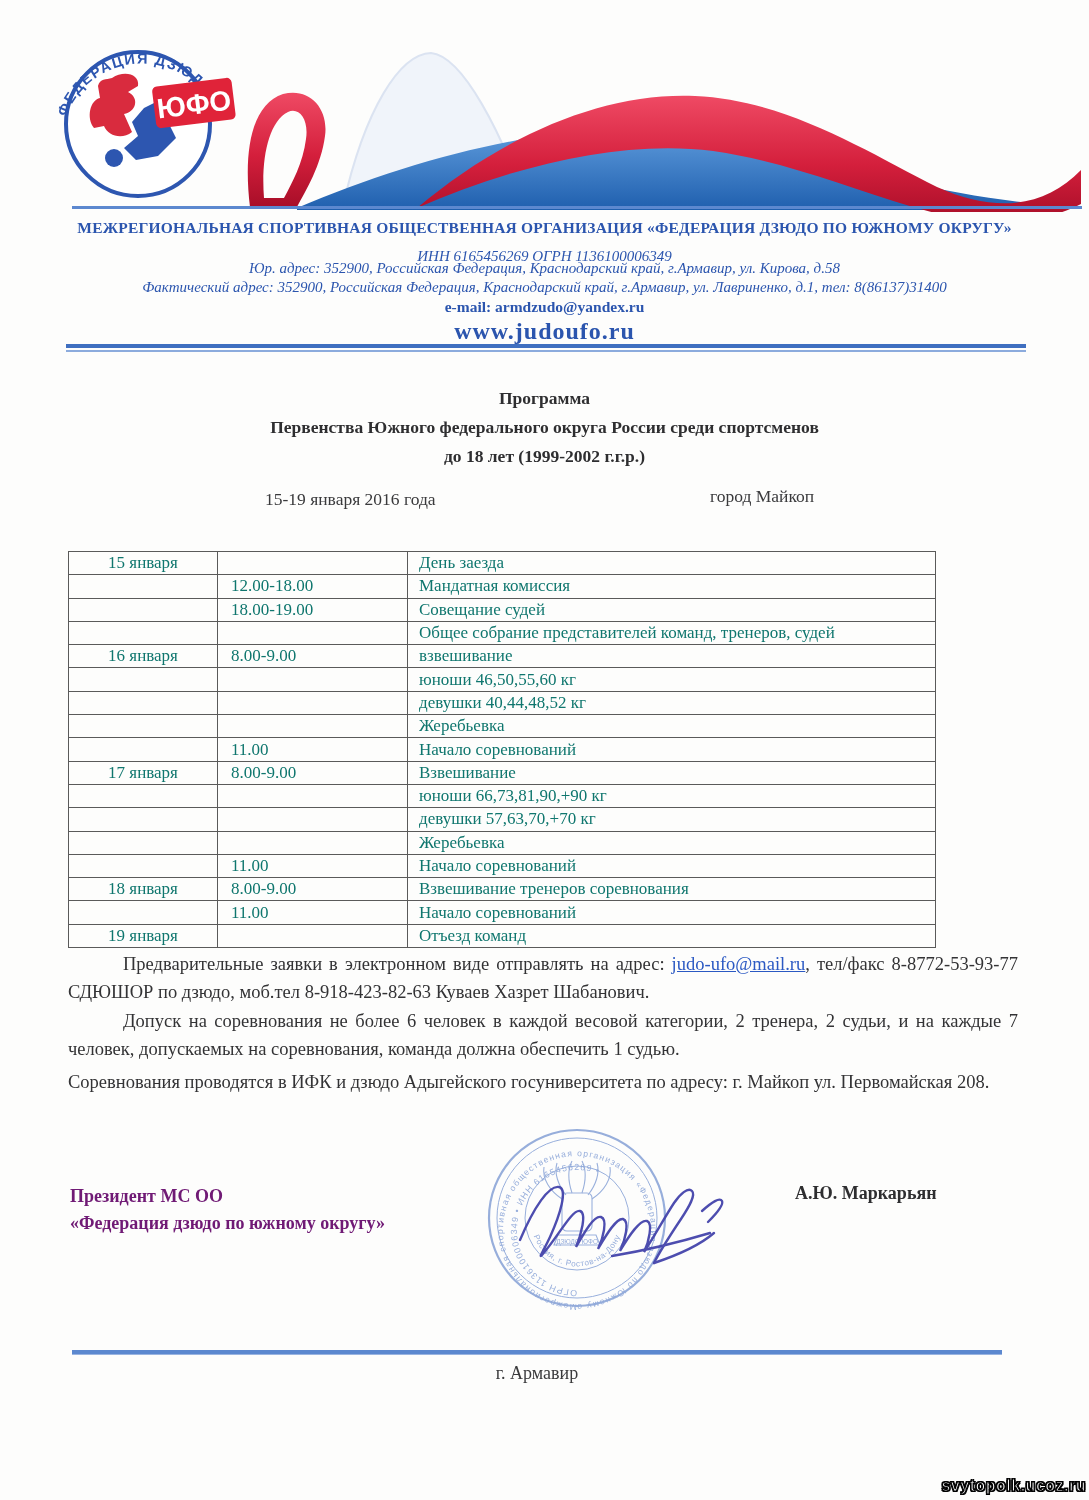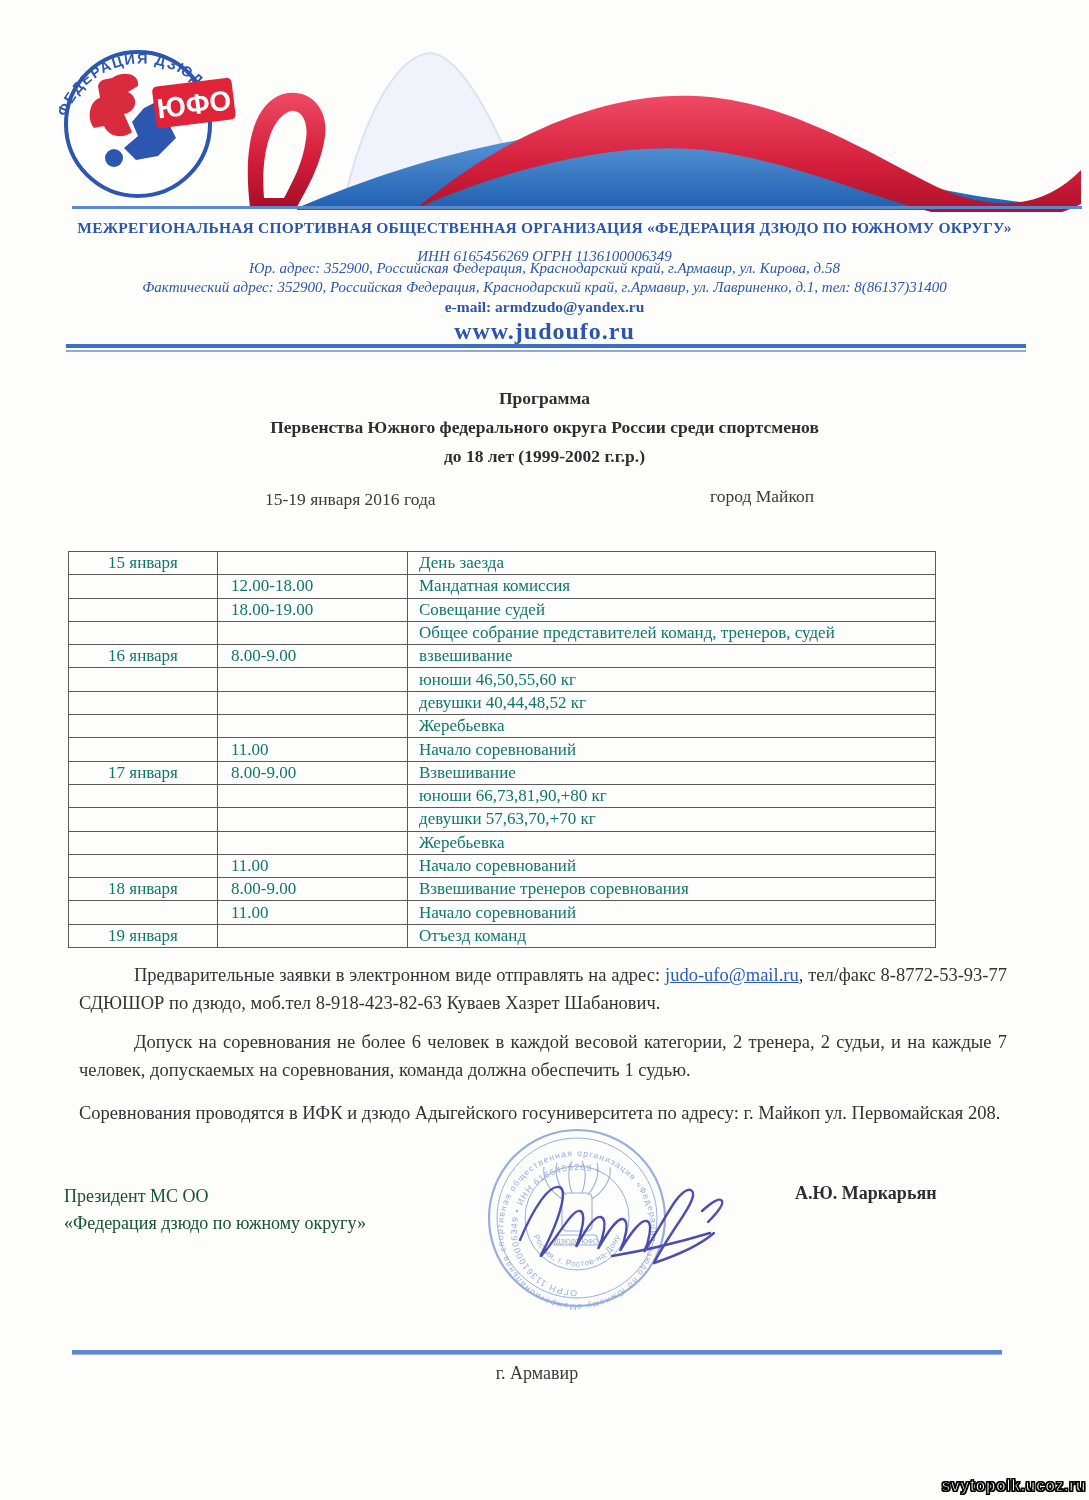--- a/index.html
+++ b/index.html
@@ -61,28 +61,28 @@
   }
   table.sched td.date{text-align:center;}
   table.sched td.time{padding-left:13px;}
   table.sched td.event{padding-left:11px;}
 
   
   .bodytext{
     left:68px;top:950px;width:950px;
     font-size:18.5px;line-height:28px;color:#333335;text-align:justify;
   }
-  .bodytext p{margin:11px;}
+  .bodytext p{margin:0;}
   .bodytext p.ind{text-indent:55px;}
   .bodytext p.gap{margin-top:1px;}
   a.maillink{color:#2b59c3;text-decoration:underline;}
   .p3{line-height:37px;text-align:left;}
 
   
-  .sig-left{left:64px;top:1183px;font-size:18px;font-weight:normal;color:#14532d;line-height:27px;}
+  .sig-left{left:70px;top:1183px;font-size:18px;font-weight:bold;color:#701a75;line-height:27px;}
   .sig-name{left:795px;top:1183px;font-size:18px;font-weight:bold;color:#2e2e30;}
 
   
   .rule-bottom{left:72px;top:1350px;width:930px;height:4px;background:#5c88cf;border-bottom:1px solid #9ab4e0;}
   .footer-city{left:72px;top:1363px;width:930px;text-align:center;font-size:18px;color:#3a3a3c;}
 
   .watermark{
     right:3px;bottom:5px;
     font-family:"Liberation Sans","DejaVu Sans",sans-serif;
     font-size:16px;font-weight:bold;color:#ffffff;
@@ -208,21 +208,21 @@
           <td class="event">Начало соревнований</td>
         </tr>
       <tr>
           <td class="date">17 января</td>
           <td class="time">8.00-9.00</td>
           <td class="event">Взвешивание</td>
         </tr>
       <tr>
           <td class="date"></td>
           <td class="time"></td>
-          <td class="event">юноши 66,73,81,90,+80 кг</td>
+          <td class="event">юноши 66,73,81,90,+90 кг</td>
         </tr>
       <tr>
           <td class="date"></td>
           <td class="time"></td>
           <td class="event">девушки 57,63,70,+70 кг</td>
         </tr>
       <tr>
           <td class="date"></td>
           <td class="time"></td>
           <td class="event">Жеребьевка</td>

